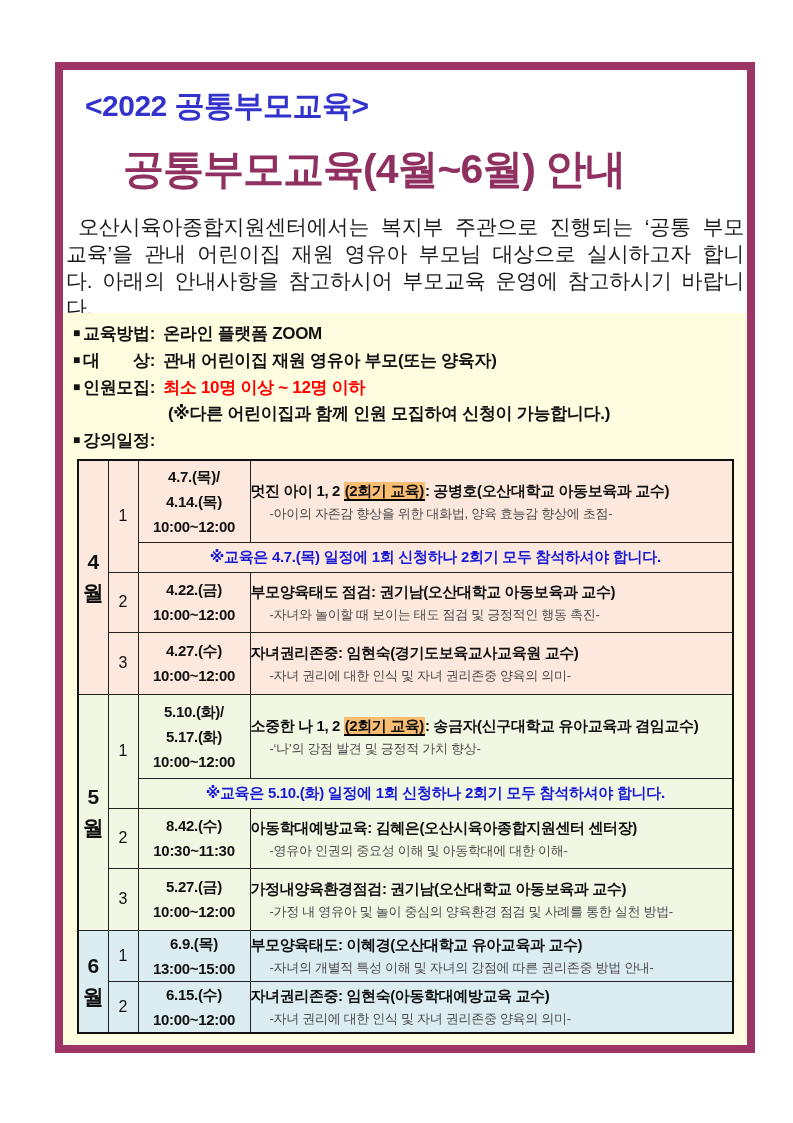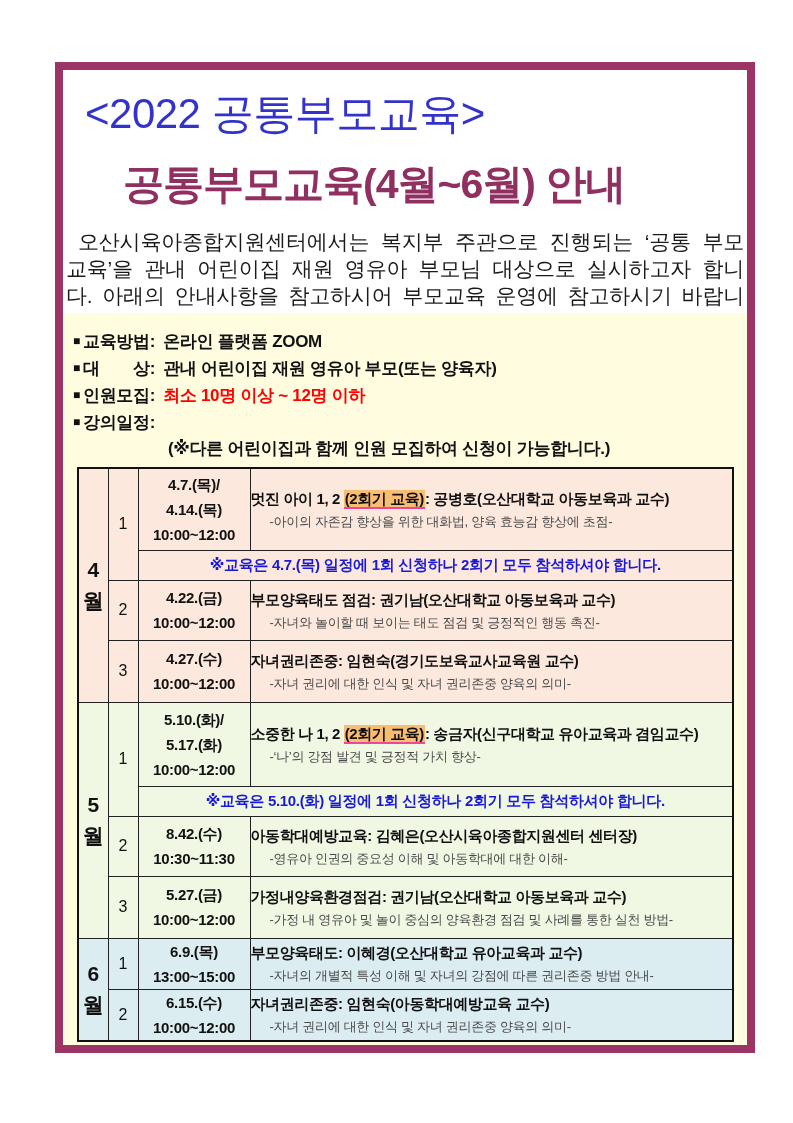--- a/index.html
+++ b/index.html
@@ -6,34 +6,34 @@
   body{
     width:793px;height:1123px;background:#ffffff;position:relative;
     font-family:"Liberation Sans","DejaVu Sans",sans-serif;color:#111;
     overflow:hidden;
   }
   .frame{
     position:absolute;left:55px;top:62px;width:684px;height:975px;
     border:8px solid #9c3566;background:#ffffff;
   }
   .title-small{
-    margin:16px 0 15px 22px;font-size:42px;font-weight:normal;color:#3333cc;
+    margin:16px 0 15px 22px;font-size:30px;font-weight:bold;color:#3333cc;
     letter-spacing:-0.5px;
   }
   .title-main{
     margin:10px 0 16px 60px;font-size:41px;font-weight:bold;color:#903061;
     letter-spacing:-1px;
   }
   .intro{
     margin:16px 3px 0 3px;font-size:21px;line-height:27px;color:#1a1a1a;
     text-align:justify;text-indent:12px;letter-spacing:-0.2px;word-spacing:4px;
   }
   .ylw{
     position:absolute;left:0;top:243px;right:0;bottom:0;
-    background:#fffce0;padding:15px 0 0 10px;box-sizing:border-box;
+    background:#fffce0;padding:7px 0 0 10px;box-sizing:border-box;
   }
   .info-line{font-size:17px;font-weight:bold;line-height:26px;letter-spacing:-0.3px;}
   .info-line .marker{font-size:12px;vertical-align:2px;margin-right:3px;}
   .info-line .lbl{margin-right:8px;}
   .red{color:#ff0000;}
   .sub-note{padding-left:95px;}
   
   table.sched{
     border-collapse:collapse;table-layout:fixed;width:655px;margin:5px 0 0 4px;
     border:2px solid #111;
@@ -44,21 +44,21 @@
   tr.m6 td{background:#dcedf2;}
   .r82{height:82px;} .r30{height:30px;} .r60{height:60px;} .r62{height:62px;}
   .r84{height:84px;} .r50{height:50px;} .r52{height:52px;}
   td.mcell{text-align:center;font-weight:bold;font-size:21px;}
   td.mcell .mwrap{width:1.15em;margin:0 auto;word-break:break-all;line-height:1.5;}
   td.ncell{text-align:center;font-size:16px;}
   td.dcell{text-align:center;font-size:15px;font-weight:bold;line-height:25px;letter-spacing:-0.3px;}
   td.xcell{padding:3px 2px 3px 8px;}
   td.xcell .t{font-size:15px;font-weight:bold;line-height:24px;white-space:nowrap;color:#101010;letter-spacing:-0.4px;}
   td.xcell .d{font-size:13px;line-height:21px;white-space:nowrap;color:#4a4a4a;letter-spacing:-0.3px;margin-left:19px;}
-  .hl{background:#f9bd72;border-bottom:2px solid #ec4899;padding:0 1px;}
+  .hl{background:#f9bd72;border-bottom:2px solid #000000;padding:0 1px;}
   td.notecell{
     text-align:center;font-size:15px;font-weight:bold;color:#1a1ad6;letter-spacing:-0.3px;
   }
 </style>
 </head>
 <body>
 
 <div class="frame">
 
   <div class="title-small">&lt;2022 공통부모교육&gt;</div>
@@ -72,25 +72,25 @@
     </div>
 
     <div class="info-line">
       <span class="marker">■</span><span class="lbl">대　　상:</span><span>관내 어린이집 재원 영유아 부모(또는 양육자)</span>
     </div>
 
     <div class="info-line">
       <span class="marker">■</span><span class="lbl">인원모집:</span><span class="red">최소 10명 이상 ~ 12명 이하</span>
     </div>
 
+    <div class="info-line sub-note">(※다른 어린이집과 함께 인원 모집하여 신청이 가능합니다.)</div>
+
     <div class="info-line">
       <span class="marker">■</span><span class="lbl">강의일정:</span>
     </div>
-
-    <div class="info-line sub-note">(※다른 어린이집과 함께 인원 모집하여 신청이 가능합니다.)</div>
 
     <table class="sched">
       <colgroup>
         <col style="width:30px">
           <col style="width:30px">
           <col style="width:112px">
           <col style="width:483px">
       </colgroup>
       <tbody>
 

